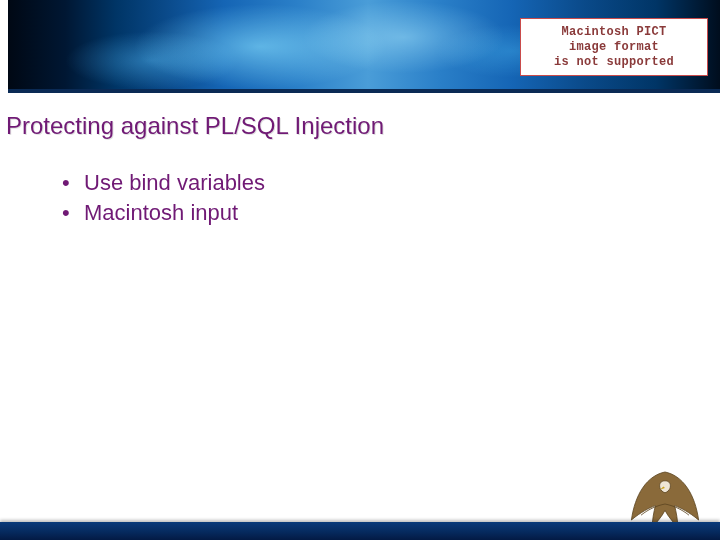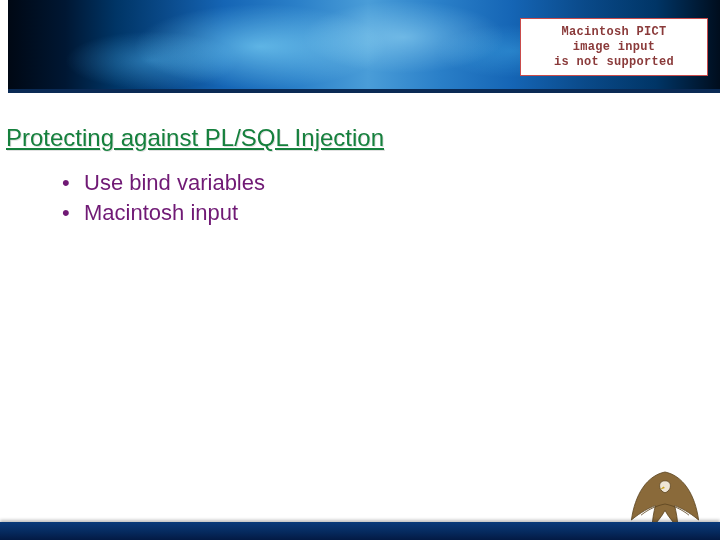--- a/index.html
+++ b/index.html
@@ -46,25 +46,24 @@
     align-items: center; justify-content: center;
     font-family: "Courier New", monospace;
     font-weight: bold;
     color: #8a3a3a;
     font-size: 12px;
     line-height: 1.25;
     letter-spacing: .3px;
   }
   .title {
     position: absolute;
-    left: 6px; top: 124px;
+    left: 6px; top: 112px;
     font-size: 24px;
-    color: #15803d;
+    color: #701a75;
     font-weight: 400;
-    text-decoration: underline;
     text-underline-offset: 2px;
     text-shadow: 1px 1px 0 rgba(0,0,0,.12);
   }
   .bullets {
     position: absolute;
     left: 62px; top: 168px;
     font-size: 22px;
     color: #701a75;
     line-height: 1.35;
   }
@@ -91,21 +90,21 @@
     width: 82px; height: 72px;
   }
 </style>
 </head>
 <body>
 
 <div class="banner-top">
   <div class="banner-top-border"></div>
   <div class="pict-box">
     <div>Macintosh PICT</div>
-    <div>image input</div>
+    <div>image format</div>
     <div>is not supported</div>
   </div>
 </div>
 
 <h1 class="title">Protecting against PL/SQL Injection</h1>
 
 <ul class="bullets">
   <li><span>Use bind variables</span></li>
   <li><span>Macintosh input</span></li>
 </ul>

